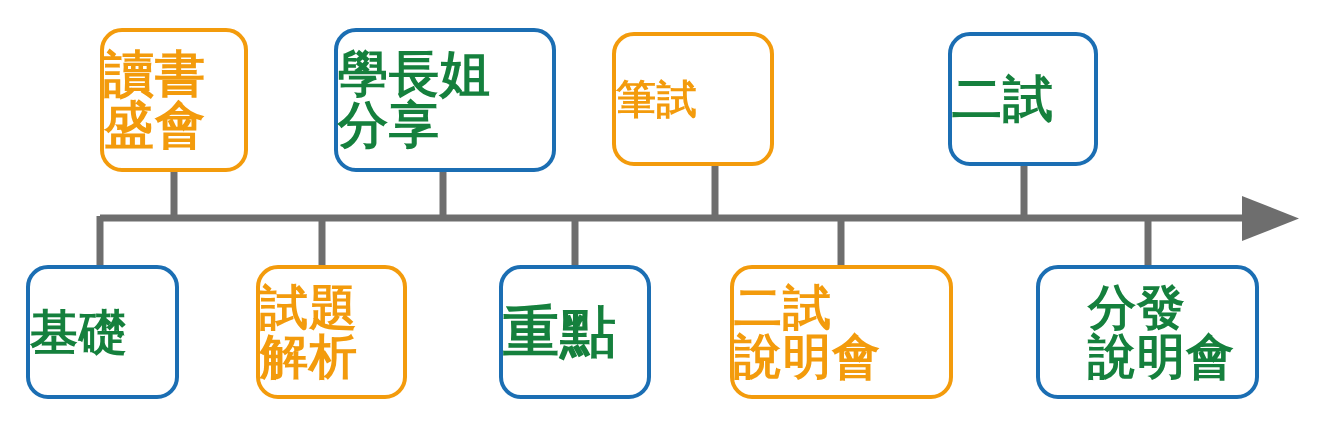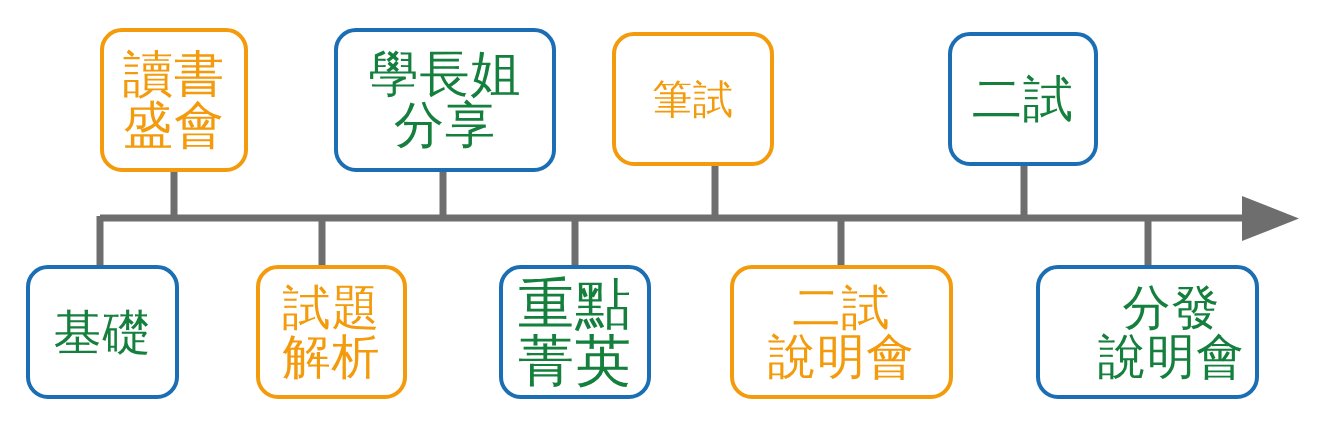--- a/index.html
+++ b/index.html
@@ -26,24 +26,24 @@
   }
   .node-box {
     position: absolute;
     box-sizing: border-box;
     background: #ffffff;
     border-style: solid;
     border-width: 4px;
     border-radius: 22px;
     display: flex;
     flex-direction: column;
-    align-items: center;
+    align-items: flex-start;
     justify-content: center;
     line-height: 1.02;
-    font-weight: normal;
+    font-weight: bold;
     letter-spacing: 0.02em;
     z-index: 3;
   }
   .node-box .line {
     display: block;
     white-space: nowrap;
   }
   .blue-node {
     border-color: #1B6EB3;
     color: #15803d;
@@ -98,21 +98,20 @@
     <span class="line">基礎</span>
   </div>
 
   <div class="node-box orange-node" style="left:256px; top:265px; width:151px; height:134px; font-size:48px;">
     <span class="line">試題</span>
     <span class="line">解析</span>
   </div>
 
   <div class="node-box blue-node" style="left:499px; top:265px; width:152px; height:134px; font-size:56px;">
     <span class="line">重點</span>
-    <span class="line">菁英</span>
   </div>
 
   <div class="node-box orange-node" style="left:730px; top:265px; width:223px; height:134px; font-size:48px;">
     <span class="line">二試</span>
     <span class="line">說明會</span>
   </div>
 
   <div class="node-box blue-node" style="left:1036px; top:265px; width:223px; height:134px; font-size:48px;padding-left:48px;">
     <span class="line">分發</span>
     <span class="line">說明會</span>

